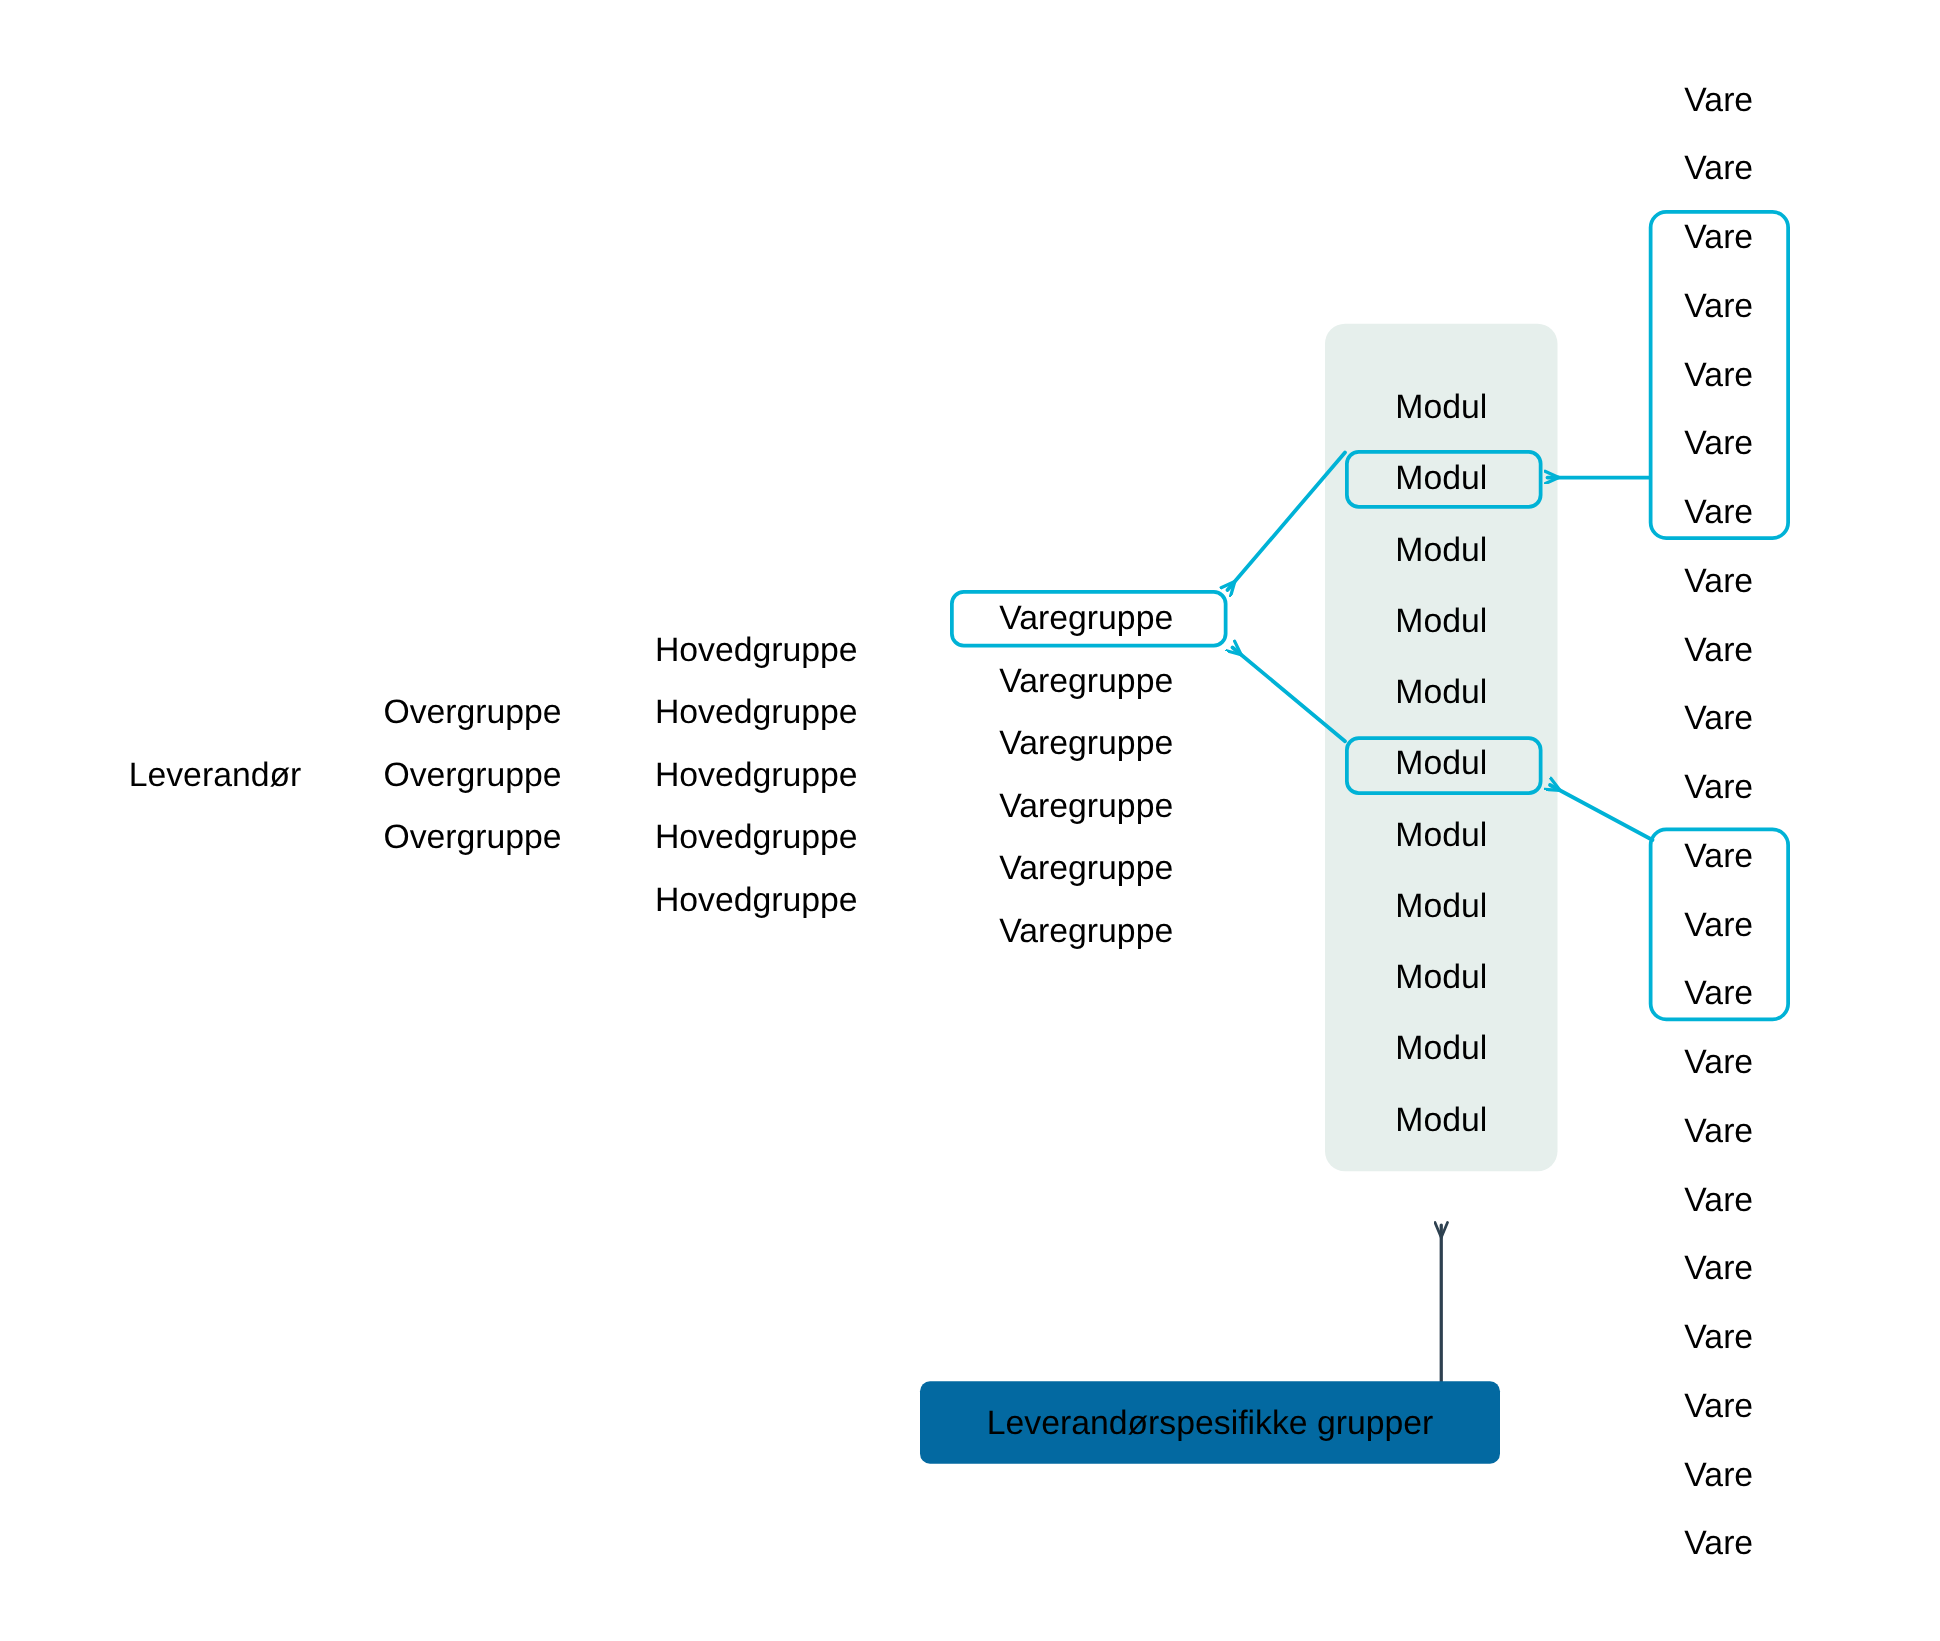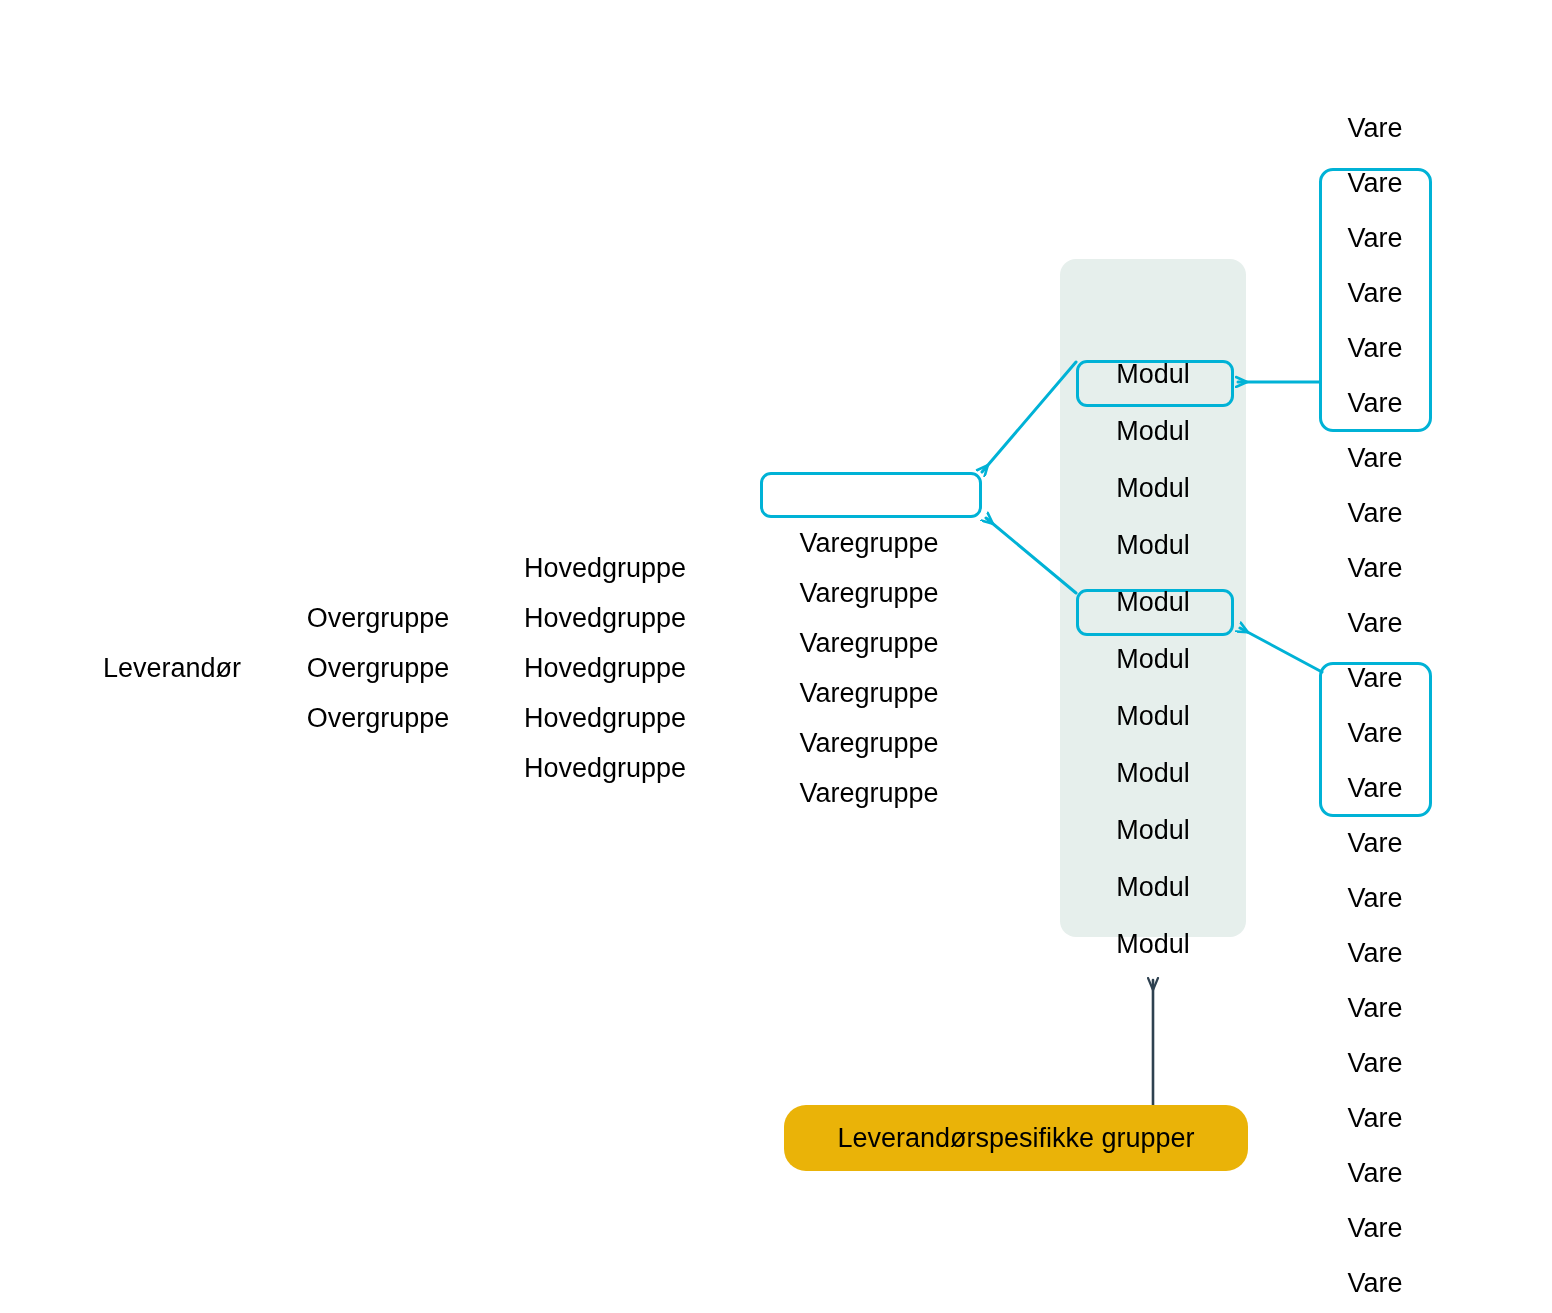--- a/index.html
+++ b/index.html
@@ -43,21 +43,20 @@
   
   .node {
     position: absolute;
     font-size: 27px;
     line-height: 1;
     white-space: nowrap;
     color: #000000;
   }
   .node.center {
     transform: translate(-50%, -50%);
-    margin-top: 48px;
   }
 
   
   .hl-box {
     position: absolute;
     border: 3px solid #00b2d6;
     border-radius: 11px;
     box-sizing: border-box;
     background: transparent;
   }
@@ -67,26 +66,26 @@
     position: absolute;
     border: 3px solid #00b2d6;
     border-radius: 14px;
     box-sizing: border-box;
     background: transparent;
   }
 
   
   .caption-pill {
     position: absolute;
-    left: 784px;
+    left: 736px;
     top: 1105px;
     width: 464px;
     height: 66px;
-    background: #eab308;
-    border-radius: 22px;
+    background: #0369a1;
+    border-radius: 8px;
     display: flex;
     align-items: center;
     justify-content: center;
     font-size: 27px;
     color: #000000;
   }
 </style>
 </head>
 <body>
 

